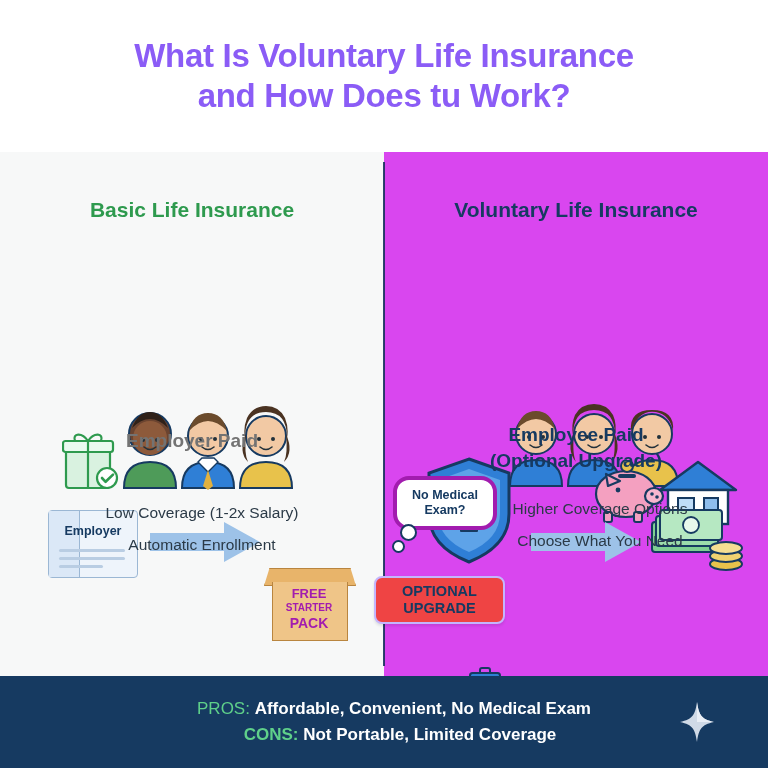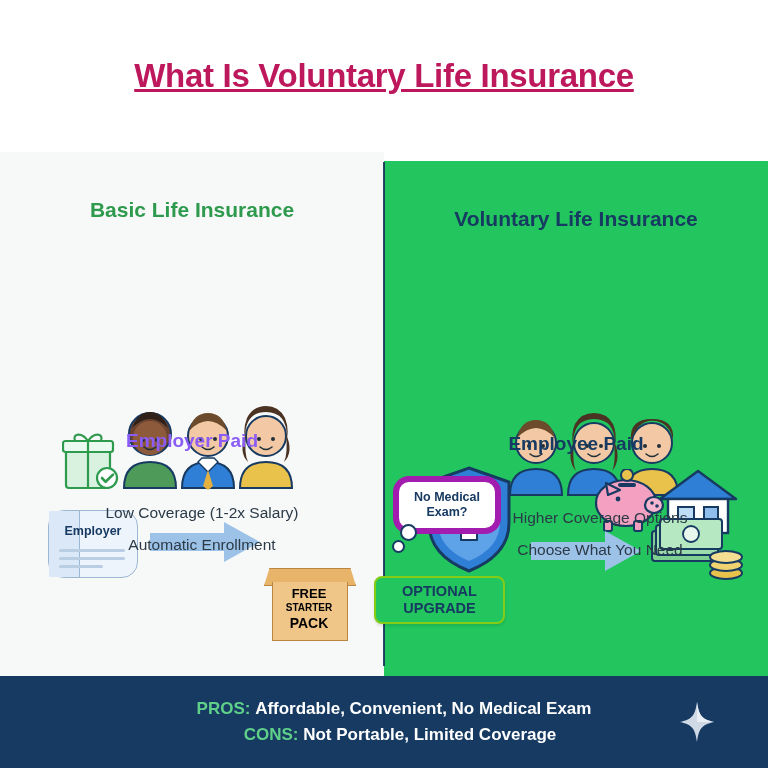--- a/index.html
+++ b/index.html
@@ -13,67 +13,67 @@
 
   
   .header {
     position:absolute; left:0; top:0; width:768px; height:152px;
     background:#ffffff;
     display:flex; flex-direction:column; align-items:center; justify-content:center;
   }
   .header h1 {
     margin:16px;
     font-size:33px; line-height:1.22; font-weight:bold;
-    color:#be185d; text-align:center; letter-spacing:-0.3px;text-decoration:underline;
+    color:#8b5cf6; text-align:center; letter-spacing:-0.3px;
   }
   .header h1 .l2 { display:block; }
 
   
   .body-split { position:absolute; left:0; top:152px; width:672px; height:524px;padding-left:20px; }
   .panel-left {
     position:absolute; left:0; top:0; width:384px; height:524px;
     background:#f7f8f8;
   }
   .panel-right {
-    position:absolute; left:384px; top:9px; width:384px; height:524px;
-    background:#22c55e;
+    position:absolute; left:384px; top:0; width:384px; height:524px;
+    background:#d946ef;
   }
   .divider {
     position:absolute; left:383px; top:10px; width:2px; height:504px;
     background:#16325c; opacity:0.9;
   }
 
   .panel-title {
     position:absolute; top:46px; width:100%; text-align:center;
     font-size:21px; font-weight:bold;
   }
   .panel-left .panel-title { color:#2e9a4e; }
   .panel-right .panel-title { color:#163a61; }
 
   .paid-label {
     position:absolute; width:100%; text-align:center; font-weight:bold;
   }
-  .paid-left { top:278px; font-size:19px; color:#8b5cf6; }
+  .paid-left { top:278px; font-size:19px; color:#737373; }
   .paid-right { top:270px; font-size:19px; color:#163a61; line-height:1.35; }
 
   .bullets {
     position:absolute; width:100%; text-align:center; color:#2b3a47;margin-left:10px;
   }
   .bullets div { font-size:15.5px; margin-bottom:14px; }
   .bullets-left { top:352px; }
   .bullets-right { top:348px; }
 
   
   .footer {
     position:absolute; left:0; top:676px; width:768px; height:92px;
     background:#163a61;
     display:flex; flex-direction:column; align-items:center; justify-content:center;
   }
   .footer .line { color:#ffffff; font-size:17px; line-height:1.55; text-align:center; }
-  .footer .k-pros { color:#5fd08a; font-weight:bold;margin-left:20px; }
+  .footer .k-pros { color:#5fd08a; font-weight:normal;margin-left:20px; }
   .footer .k-cons { color:#5fd08a; font-weight:bold;margin-left:32px; }
   .footer .val { font-weight:bold; }
   .sparkle { position:absolute; right:54px; top:50%; transform:translateY(-50%); }
 
   
   .art { position:absolute; }
 
   
   .starter-pack {
     position:absolute; left:268px; top:568px; width:82px; height:72px;
@@ -82,52 +82,52 @@
     position:absolute; left:-4px; top:0; width:90px; height:16px;
     background:#e8b46a; border:1.6px solid #b9853f;
     clip-path:polygon(6% 0,94% 0,100% 100%,0% 100%);
   }
   .starter-pack .box {
     position:absolute; left:4px; top:14px; width:74px; height:58px;
     background:#efc588; border:1.6px solid #b9853f; border-top:none;
   }
   .starter-pack .txt {
     position:absolute; left:4px; top:18px; width:74px;
-    text-align:center; color:#000000; font-weight:bold; line-height:1.25;
+    text-align:center; color:#a21caf; font-weight:bold; line-height:1.25;
   }
   .starter-pack .t1 { font-size:13px; }
   .starter-pack .t2 { font-size:10px; }
   .starter-pack .t3 { font-size:14px; }
 
   
   .upgrade-badge {
     position:absolute; left:374px; top:576px; width:127px; height:44px;
-    background:#22c55e; border:2px solid #84cc16; border-radius:8px;
+    background:#ef4444; border:2px solid #c4b5fd; border-radius:8px;
     display:flex; flex-direction:column; align-items:center; justify-content:center;
     color:#163a61; font-weight:bold; font-size:14.5px; line-height:1.15;
     box-shadow:0 2px 3px rgba(0,0,0,0.10);
   }
 
   
   .thought {
     position:absolute; left:393px; top:476px; width:96px; height:46px;
-    background:#ffffff; border:6px solid #a21caf; border-radius:16px;
+    background:#ffffff; border:4px solid #a21caf; border-radius:16px;
     display:flex; align-items:center; justify-content:center;
     color:#163a61; font-weight:bold; font-size:12.5px; line-height:1.2; text-align:center;
   }
   .thought-dot {
     position:absolute; background:#ffffff; border:2px solid #163a61; border-radius:50%;
   }
   .td1 { left:400px; top:524px; width:13px; height:13px; }
   .td2 { left:392px; top:540px; width:9px; height:9px; }
 
   
   .doc {
     position:absolute; left:48px; top:358px; width:88px; height:66px;
-    background:#eef4fb; border:1.6px solid #9bb7d4; border-radius:16px;
+    background:#eef4fb; border:1.6px solid #9bb7d4; border-radius:4px;
   }
   .doc .tab {
     position:absolute; left:0; top:0; width:30px; height:66px;
     background:#dbe8f7; border-right:1.6px solid #9bb7d4;
   }
   .doc .label {
     position:absolute; left:6px; top:13px; width:76px; text-align:center;
     font-size:12.5px; font-weight:bold; color:#163a61;
   }
   .doc .ln {
@@ -135,20 +135,21 @@
   }
 </style>
 </head>
 <body>
 
 <div class="page">
 
   <div class="header">
     <h1>
       <span>What Is Voluntary Life Insurance</span>
+      <span class="l2">and How Does tu Work?</span>
     </h1>
   </div>
 
   <div class="body-split">
 
     <div class="panel-left">
       <div class="panel-title">Basic Life Insurance</div>
 
       <svg class="art" style="left:62px; top:278px;" width="58" height="62" viewBox="0 0 58 62">
         <rect x="4" y="18" width="44" height="40" rx="3" fill="#d9f2e0" stroke="#2e9a4e" stroke-width="2.2"></rect>
@@ -270,20 +271,21 @@
         <rect x="8" y="8" width="62" height="30" rx="3" fill="#9bdcab" stroke="#163a61" stroke-width="2"></rect>
         <rect x="12" y="2" width="62" height="30" rx="3" fill="#b6e8c2" stroke="#163a61" stroke-width="2"></rect>
         <circle cx="43" cy="17" r="8" fill="#e8f8ec" stroke="#163a61" stroke-width="1.8"></circle>
         <ellipse cx="78" cy="56" rx="16" ry="6" fill="#e8c24b" stroke="#163a61" stroke-width="2"></ellipse>
         <ellipse cx="78" cy="48" rx="16" ry="6" fill="#f0d271" stroke="#163a61" stroke-width="2"></ellipse>
         <ellipse cx="78" cy="40" rx="16" ry="6" fill="#f5de92" stroke="#163a61" stroke-width="2"></ellipse>
       </svg>
 
       <div class="paid-label paid-right">
         <div>Employee Paid</div>
+        <div>(Optional Upgrade)</div>
       </div>
 
       <div class="bullets bullets-right" style="left:28px; width:356px;">
         <div>Higher Coverage Options</div>
         <div>Choose What You Need</div>
       </div>
 
       <svg class="art" style="left:84px; top:514px;" width="34" height="28" viewBox="0 0 34 28">
         <rect x="2" y="7" width="30" height="19" rx="2.5" fill="#2f7fd6" stroke="#163a61" stroke-width="2"></rect>
         <path d="M12 7 V4 q0-2 2-2 h6 q2 0 2 2 v3" fill="none" stroke="#163a61" stroke-width="2"></path>

